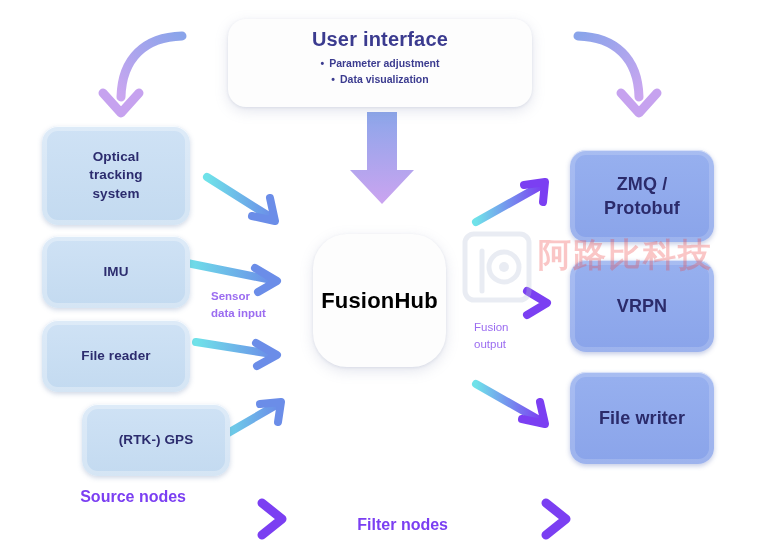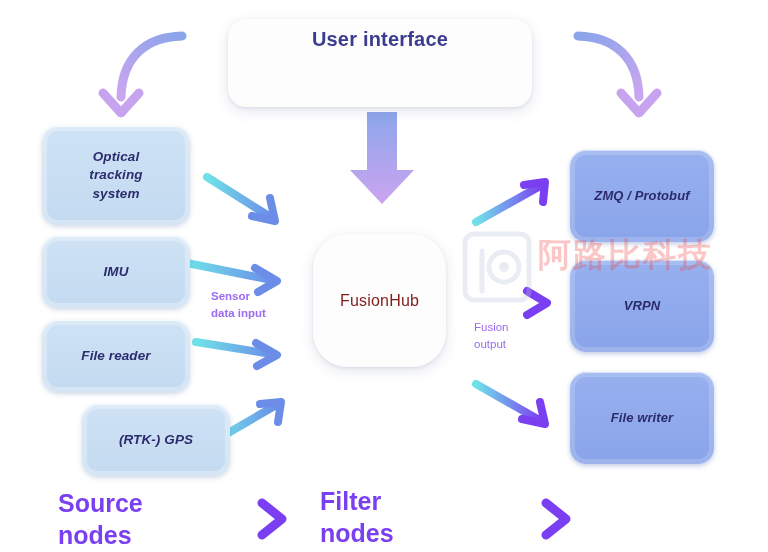--- a/index.html
+++ b/index.html
@@ -17,37 +17,37 @@
     position:absolute;
     border-radius:16px;
     display:flex;align-items:center;justify-content:center;
     text-align:center;
     box-sizing:border-box;
     line-height:1.35;
     font-weight:700;
     color:#2c2c6e;
     letter-spacing:.1px;
   }
-  .node .lbl{display:block;padding:0 24px;font-style:italic;}
+  .node .lbl{display:block;padding:0 24px;}
 
   
   .src{
     background:linear-gradient(180deg,#cfe2f5 0%,#c3daf0 100%);
     box-shadow:0 2px 5px rgba(90,120,170,.28),
                inset 0 0 0 5px rgba(255,255,255,.30),
                inset 0 1px 0 rgba(255,255,255,.75);
     font-size:13.5px;
   }
   
   .snk{
     background:linear-gradient(180deg,#97b0ef 0%,#8aa4ea 100%);
     box-shadow:0 2px 5px rgba(70,95,175,.33),
                inset 0 0 0 5px rgba(255,255,255,.17),
                inset 0 1px 0 rgba(255,255,255,.55);
-    font-size:13px;
+    font-size:18px;
     color:#2b2b6b;
   }
   
   .white-card{
     background:#fdfdfd;
     border-radius:18px;
     box-shadow:0 4px 14px rgba(120,130,170,.20), 0 1px 3px rgba(120,130,170,.16);
   }
   #ui-box{
     position:absolute;left:228px;top:19px;width:304px;height:79px;
@@ -62,37 +62,37 @@
     font-size:10.5px;font-weight:700;color:#3b3b8f;
     text-align:center;line-height:1.5;
   }
   .ui-bullets li:before{content:"\2022";margin-right:5px;}
 
   #fusion-box{
     position:absolute;left:313px;top:234px;width:133px;height:133px;
     border-radius:34px;
     display:flex;align-items:center;justify-content:center;
   }
-  #fusion-label{font-size:16px;font-weight:400;color:#7f1d1d;letter-spacing:.2px;}
+  #fusion-label{font-size:22px;font-weight:700;color:#000000;letter-spacing:.2px;}
 
   
   .arrow-label{
     position:absolute;
     font-size:11.5px;color:#9b6cf0;line-height:1.45;font-weight:400;
   }
   #lbl-sensor{left:211px;top:288px;width:60px;font-weight:bold;}
   #lbl-fusion{left:474px;top:319px;width:64px;}
 
   
   .legend{
-    position:absolute;text-align:left;
-    font-size:25px;font-weight:700;color:#7b3ff2;line-height:1.28;
+    position:absolute;text-align:right;
+    font-size:16px;font-weight:700;color:#7b3ff2;line-height:1.28;
   }
   #lg-source{left:58px;top:487px;width:128px;}
-  #lg-filter{left:320px;top:485px;width:128px;}
+  #lg-filter{left:320px;top:515px;width:128px;}
   #lg-sink{left:594px;top:487px;width:128px;}
 
   svg.ov{position:absolute;left:0;top:0;width:768px;height:552px;pointer-events:none;}
 
   
   #watermark{
     position:absolute;left:462px;top:231px;width:244px;height:82px;
     opacity:.30;pointer-events:none;
   }
   #wm-cn{
@@ -190,20 +190,24 @@
       <path d="M262 503 L282 519 L262 535" stroke="#7b3ff2" stroke-width="9" stroke-linecap="round" stroke-linejoin="round" fill="none"></path>
     </g>
     <g>
       <path d="M487 519 L562 519" stroke="url(#gLegend)" stroke-width="8" stroke-linecap="round" fill="none"></path>
       <path d="M546 503 L566 519 L546 535" stroke="#7b3ff2" stroke-width="9" stroke-linecap="round" stroke-linejoin="round" fill="none"></path>
     </g>
   </svg>
 
   <div id="ui-box" class="white-card">
     <div id="ui-title">User interface</div>
+    <ul class="ui-bullets">
+      <li>Parameter adjustment</li>
+      <li>Data visualization</li>
+    </ul>
   </div>
 
   <div class="node src" style="left:42px;top:126px;width:148px;height:99px;">
     <span class="lbl">Optical tracking system</span>
   </div>
   <div class="node src" style="left:42px;top:236px;width:148px;height:72px;">
     <span class="lbl">IMU</span>
   </div>
   <div class="node src" style="left:42px;top:320px;width:148px;height:72px;">
     <span class="lbl">File reader</span>

